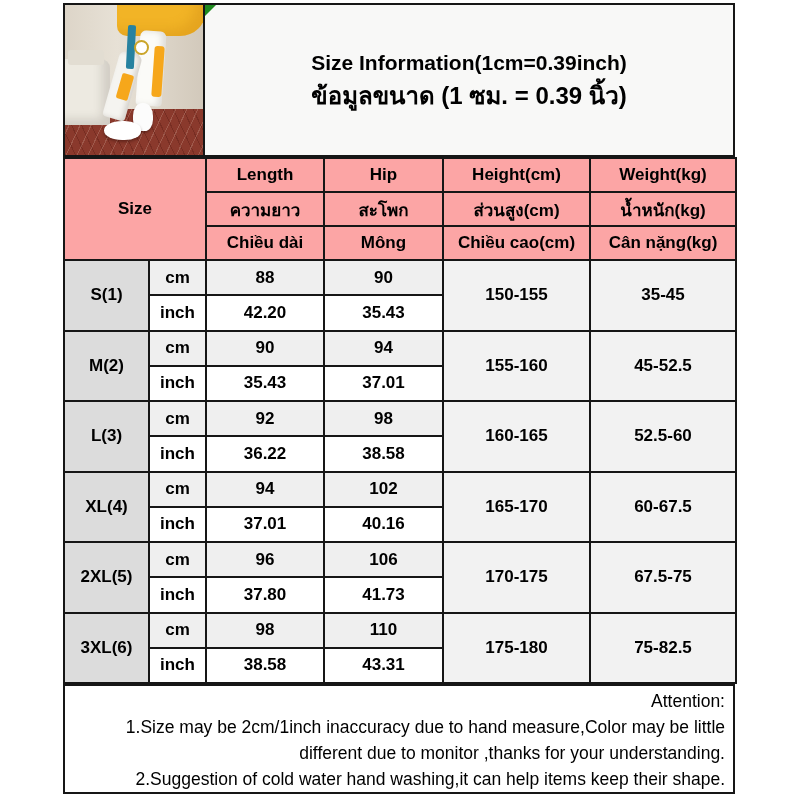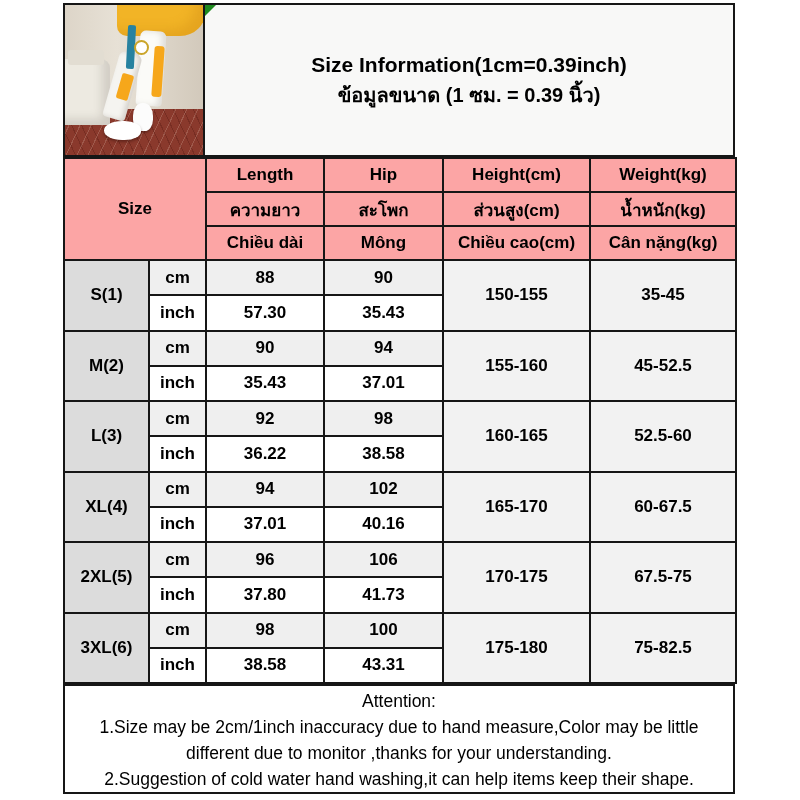--- a/index.html
+++ b/index.html
@@ -31,39 +31,39 @@
               box-shadow:0 2px 3px rgba(40,10,5,.4);}
   .shoe-back{left:49%;top:65%;width:15%;height:19%;background:#fcfcfc;border-radius:45% 45% 40% 40%;
              box-shadow:0 2px 2px rgba(40,10,5,.35);}
 
   
   .titlebox{position:absolute;left:203px;top:3px;width:532px;height:154px;border:2px solid #161616;
             box-sizing:border-box;background:#f8f8f7;display:flex;flex-direction:column;
             justify-content:center;align-items:center;gap:7px;}
   .corner{position:absolute;left:0;top:0;width:0;height:0;
           border-top:11px solid #1f8a1f;border-right:11px solid transparent;}
-  .title-line{font-weight:bold;font-size:20px;line-height:1.15;white-space:nowrap;}
+  .title-line{font-weight:bold;font-size:24px;line-height:1.15;white-space:nowrap;}
   .title-line.en{font-size:21px;}
 
   
   .sizetable{position:absolute;left:63px;top:157px;width:672px;height:527px;
              border-collapse:collapse;table-layout:fixed;}
   .sizetable th,.sizetable td{border:2px solid #161616;text-align:center;vertical-align:middle;
              font-weight:bold;font-size:17px;padding:0;overflow:hidden;}
   .sizetable th{background:#fca5a5;height:32px;}
   .size-head{font-size:32px;background:#d7d7d7;}
   .size-label{background:#dcdcdc;font-size:19px;margin-left:8px;}
   .cmbg{background:#efefef;}
   .merged{background:#f2f2f2;}
   .sizetable td{background-clip:padding-box;}
 
   
   .attention{position:absolute;left:63px;top:684px;width:672px;height:110px;border:2px solid #161616;
              box-sizing:border-box;background:#fff;padding:2px 8px 0 8px;
-             font-size:17.5px;line-height:26px;text-align:center;}
+             font-size:17.5px;line-height:26px;text-align:right;}
 </style>
 </head>
 <body>
 
 <div class="sheet">
 
   <div class="photo">
     <div class="wall"></div>
     <div class="floor"></div>
     <div class="sofa"></div>
@@ -118,21 +118,21 @@
     <tr>
       <td class="size-label" rowspan="2">S(1)</td>
       <td class="cmbg">cm</td>
       <td class="cmbg">88</td>
       <td class="cmbg">90</td>
       <td class="merged" rowspan="2">150-155</td>
       <td class="merged" rowspan="2">35-45</td>
     </tr>
     <tr>
       <td>inch</td>
-      <td>57.30</td>
+      <td>42.20</td>
       <td>35.43</td>
     </tr>
 
     <tr>
       <td class="size-label" rowspan="2">M(2)</td>
       <td class="cmbg">cm</td>
       <td class="cmbg">90</td>
       <td class="cmbg">94</td>
       <td class="merged" rowspan="2">155-160</td>
       <td class="merged" rowspan="2">45-52.5</td>
@@ -182,21 +182,21 @@
     <tr>
       <td>inch</td>
       <td>37.80</td>
       <td>41.73</td>
     </tr>
 
     <tr>
       <td class="size-label" rowspan="2">3XL(6)</td>
       <td class="cmbg">cm</td>
       <td class="cmbg">98</td>
-      <td class="cmbg">100</td>
+      <td class="cmbg">110</td>
       <td class="merged" rowspan="2">175-180</td>
       <td class="merged" rowspan="2">75-82.5</td>
     </tr>
     <tr>
       <td>inch</td>
       <td>38.58</td>
       <td>43.31</td>
     </tr>
   </tbody>
     </table>

